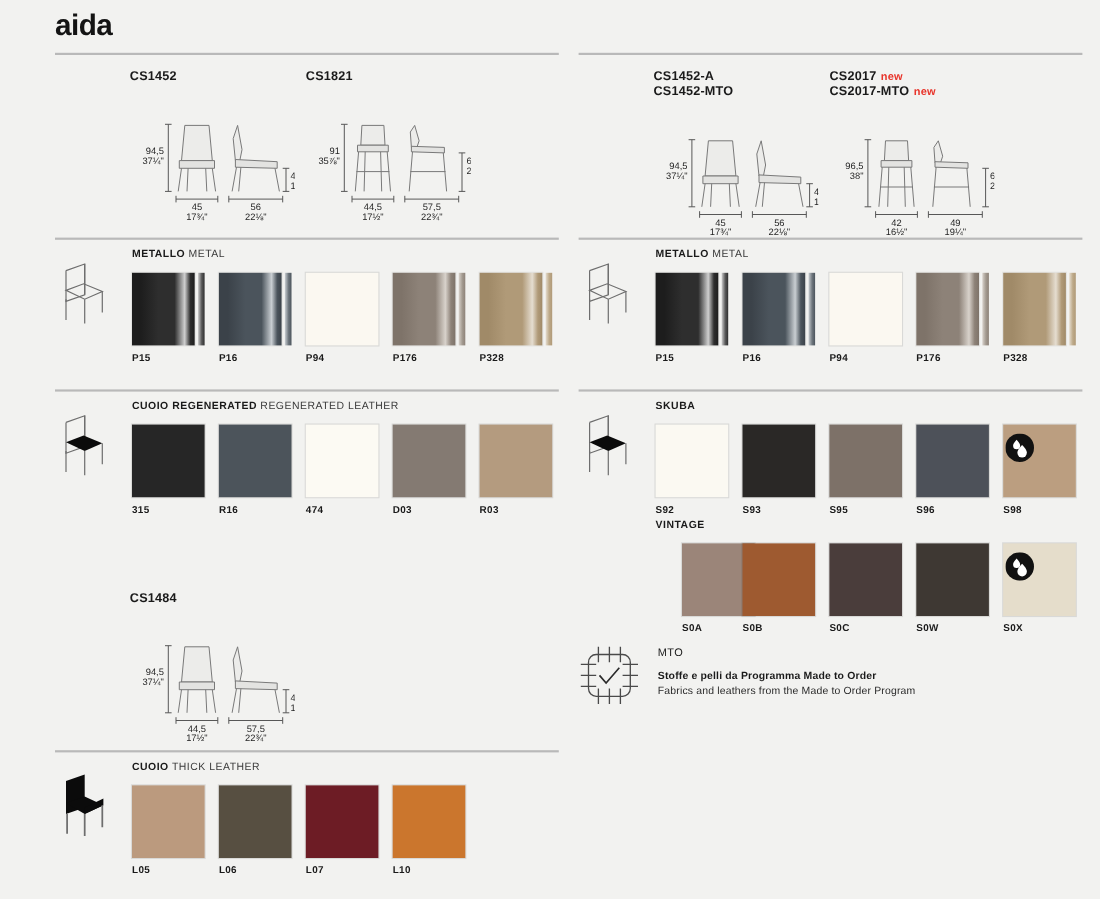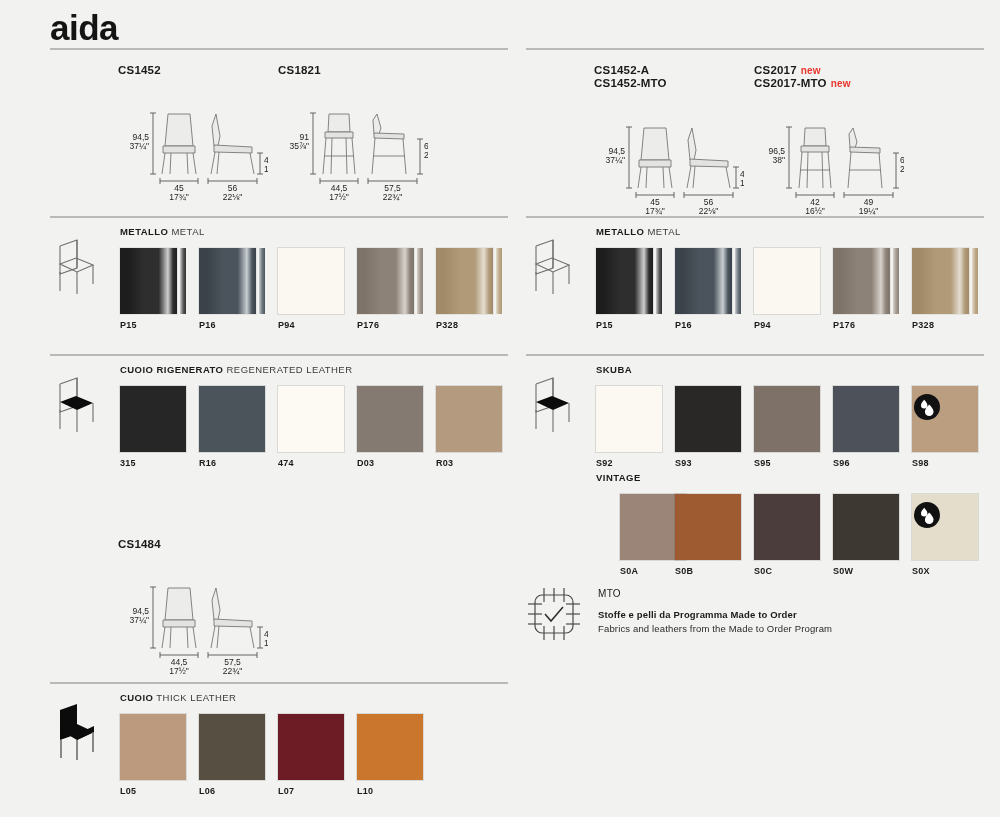--- a/index.html
+++ b/index.html
@@ -9,21 +9,21 @@
     background: #f2f2f0;
     font-family: "Liberation Sans", sans-serif;
     color: #1a1a1a;
     overflow: hidden;
   }
   .page { position: relative; width: 1000px; height: 817px; }
 
   
   .brand {
     position: absolute; left: 50px; top: 8px;
-    font-size: 35px; font-weight: 700; letter-spacing: -0.5px;
+    font-size: 27px; font-weight: 700; letter-spacing: -0.5px;
     color: #141414;
   }
 
   
   .col { position: absolute; top: 0; }
   .col-left  { left: 50px;  width: 458px; }
   .col-right { left: 526px; width: 458px; }
 
   .rule { height: 2px; background: #b9b9b9; width: 100%; }
   .rule.r-head { position: absolute; top: 48px; }
@@ -213,21 +213,21 @@
             <div class="chip-strip" style="position: absolute; left: 60px; top: 0px; width: 6px; height: 66px; background: linear-gradient(90deg, rgb(229, 221, 208) 0%, rgb(189, 169, 136) 55%, rgb(176, 154, 120) 100%);"></div>
             <div class="chip" style="width: 57px; background: linear-gradient(90deg, rgb(160, 138, 104) 0%, rgb(160, 138, 104) 14%, rgb(176, 154, 120) 42%, rgb(176, 154, 120) 68%, rgb(229, 221, 208) 84%, rgb(176, 154, 120) 93%, rgb(160, 138, 104) 100%);"></div>
             <div class="code">P328</div>
           </div>
         </div>
     </div>
 
     <div class="section" style="top:354px;height:140px">
       <div class="rule"></div>
       <div class="sec-head">
-        <b>CUOIO RIGENERATO</b>
+        <b>CUOIO REGENERATED</b>
         <span>REGENERATED LEATHER</span>
       </div>
       <div class="chair-ico">
           <svg width="52" height="62" viewBox="0 0 52 62">
             <polyline points="10,12 27,6 27,34 10,40 10,12" fill="none" stroke="#6e6e6e" stroke-width="1.1"></polyline>
             <line x1="27" y1="6" x2="27" y2="34" stroke="#6e6e6e" stroke-width="1.1"></line>
             <polygon points="10,30 26,24 43,31 27,38" fill="#0b0b0b"></polygon>
             <line x1="10" y1="38" x2="10" y2="57" stroke="#6e6e6e" stroke-width="1.1"></line>
             <line x1="27" y1="38" x2="27" y2="60" stroke="#6e6e6e" stroke-width="1.1"></line>
             <line x1="43" y1="31" x2="43" y2="50" stroke="#6e6e6e" stroke-width="1.1"></line>

